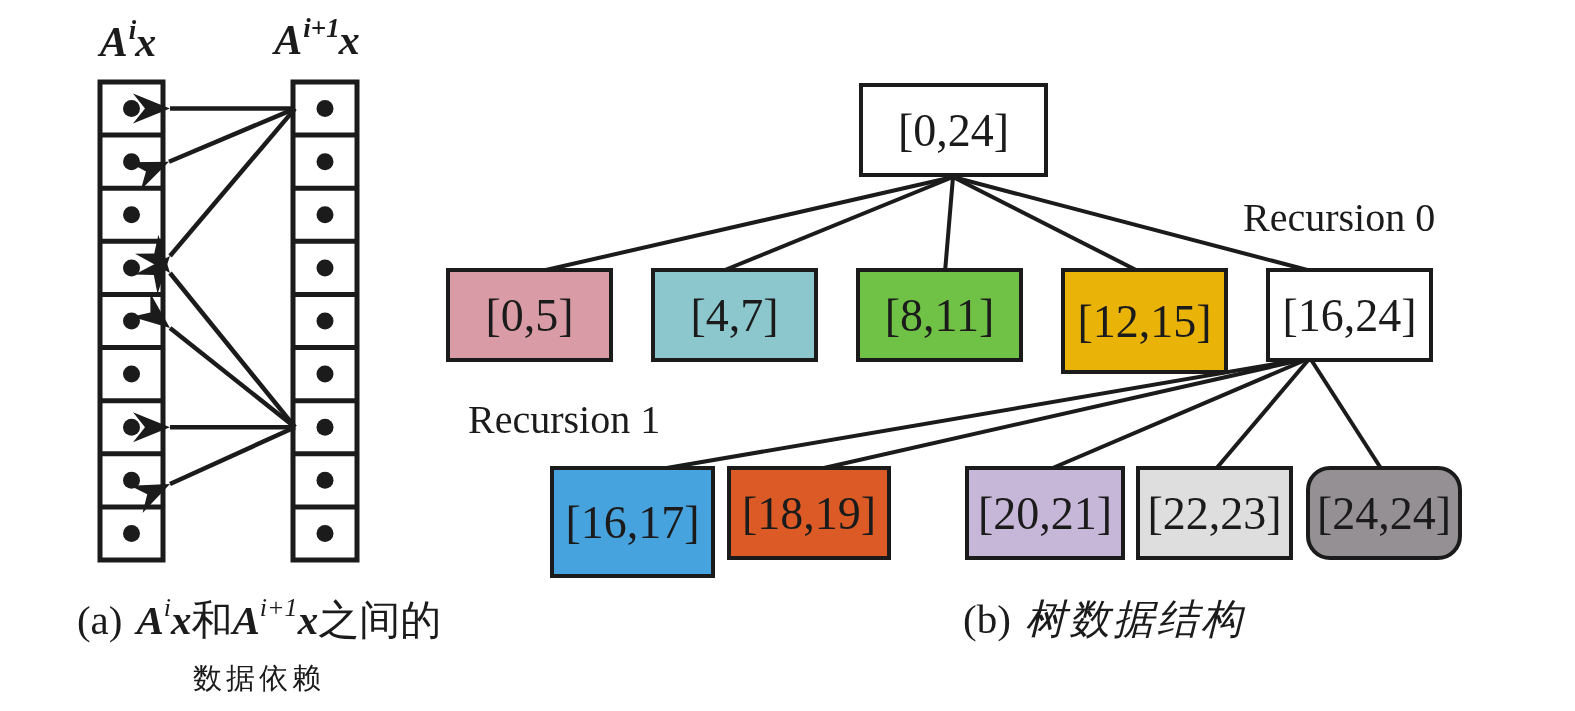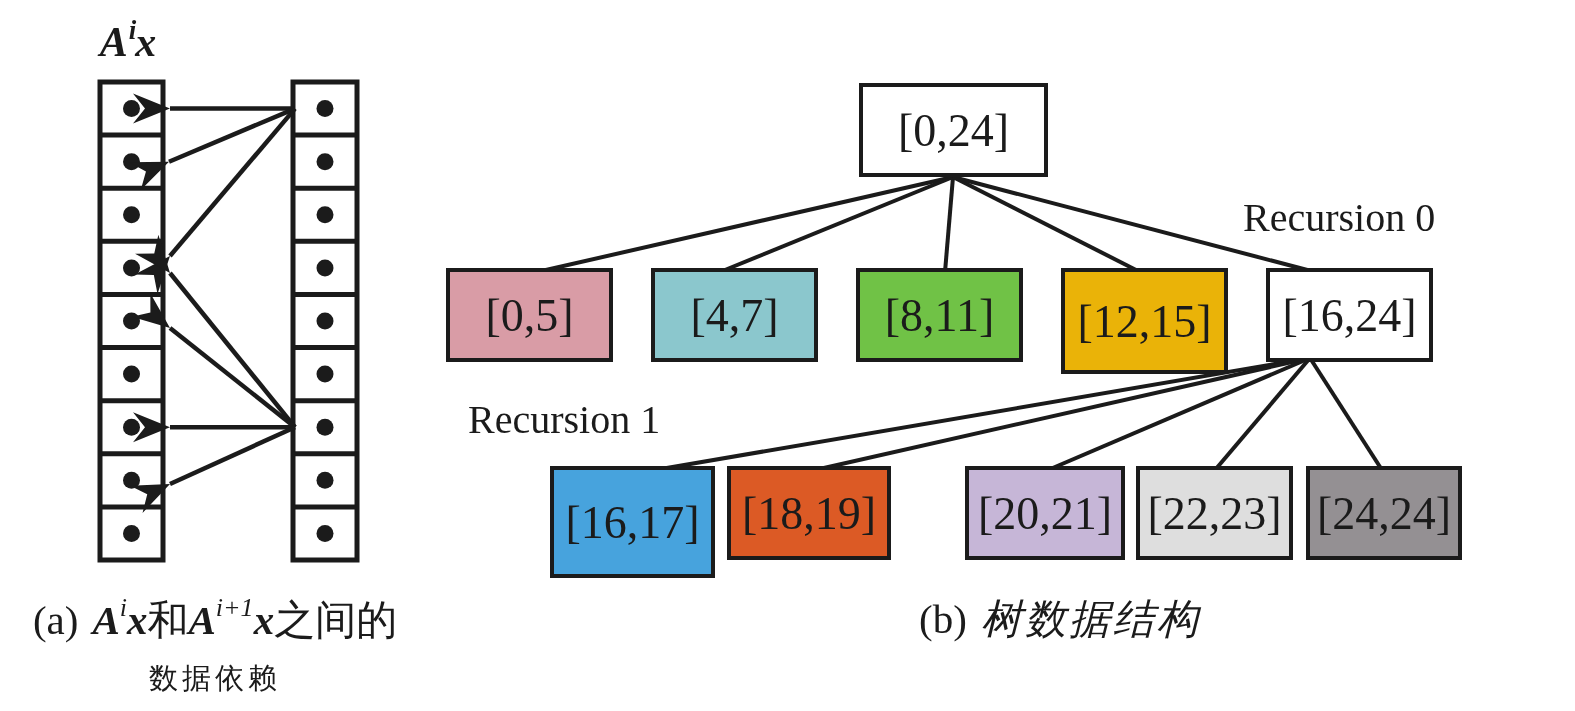--- a/index.html
+++ b/index.html
@@ -28,21 +28,21 @@
     display:flex;align-items:center;justify-content:center;
     font-size:46px;
     background:#ffffff;
   }
   .rec-label{
     position:absolute;z-index:2;
     font-size:40px;line-height:44px;white-space:nowrap;
   }
   .caption{
     position:absolute;z-index:2;
-    font-size:41px;line-height:50px;text-align:center;white-space:nowrap;
+    font-size:41px;line-height:50px;text-align:center;white-space:nowrap;margin-left:44px;
   }
   .caption .math{font-weight:bold;font-style:italic;}
   .caption sup{font-style:italic;font-size:26px;position:relative;top:-3px;}
   .caption .cap-line2{display:block;font-size:29px;margin-top:8px;letter-spacing:4px;}
   .cap-prefix{margin-right:14px;}
 </style>
 </head>
 <body>
 
 <div id="canvas">
@@ -123,20 +123,23 @@
       <line x1="1310" y1="358" x2="815" y2="470"></line>
       <line x1="1310" y1="358" x2="1048" y2="470"></line>
       <line x1="1310" y1="358" x2="1215" y2="470"></line>
       <line x1="1310" y1="358" x2="1382" y2="470"></line>
     </g>
   </svg>
 
   <div class="hdr" style="left:53px;top:10px;width:150px;">
     <span>A</span><sup>i</sup><span>x</span>
   </div>
+  <div class="hdr" style="left:242px;top:8px;width:150px;">
+    <span>A</span><sup>i+1</sup><span>x</span>
+  </div>
 
   <div class="caption" style="left:0px;top:586px;width:430px;">
     <span class="cap-prefix">(a)</span><span class="math">A</span><sup>i</sup><span class="math">x</span><span>和</span><span class="math">A</span><sup>i+1</sup><span class="math">x</span><span>之间的</span>
     <span class="cap-line2">数据依赖</span>
   </div>
 
   <div class="node" style="left: 859px; top: 83px; width: 189px; height: 94px; background-color: rgb(255, 255, 255);">
     <span>[0,24]</span>
   </div>
 
@@ -164,21 +167,21 @@
   </div>
   <div class="node" style="left: 727px; top: 466px; width: 164px; height: 94px; background-color: rgb(220, 90, 37);">
     <span>[18,19]</span>
   </div>
   <div class="node" style="left: 965px; top: 466px; width: 160px; height: 94px; background-color: rgb(198, 182, 215);">
     <span>[20,21]</span>
   </div>
   <div class="node" style="left: 1136px; top: 466px; width: 157px; height: 94px; background-color: rgb(222, 222, 222);">
     <span>[22,23]</span>
   </div>
-  <div class="node" style="left: 1306px; top: 466px; width: 156px; height: 94px; background-color: rgb(148, 144, 147);">
+  <div class="node" style="left: 1306px; top: 466px; width: 156px; height: 94px; background-color: rgb(148, 144, 147); border-radius: 24px;">
     <span>[24,24]</span>
   </div>
 
   <div class="caption" style="left:820px;top:594px;width:480px;">
     <span class="cap-prefix">(b)</span><span style="letter-spacing:3px;font-style:italic;">树数据结构</span>
   </div>
 
 </div>
 
 </body></html>

